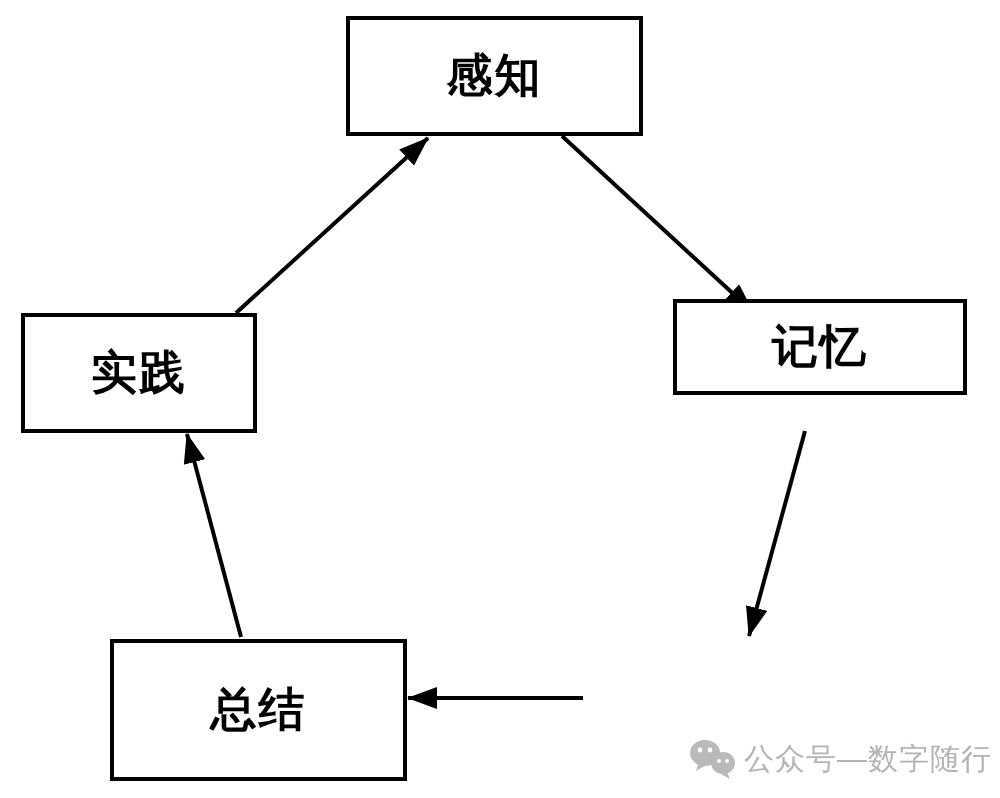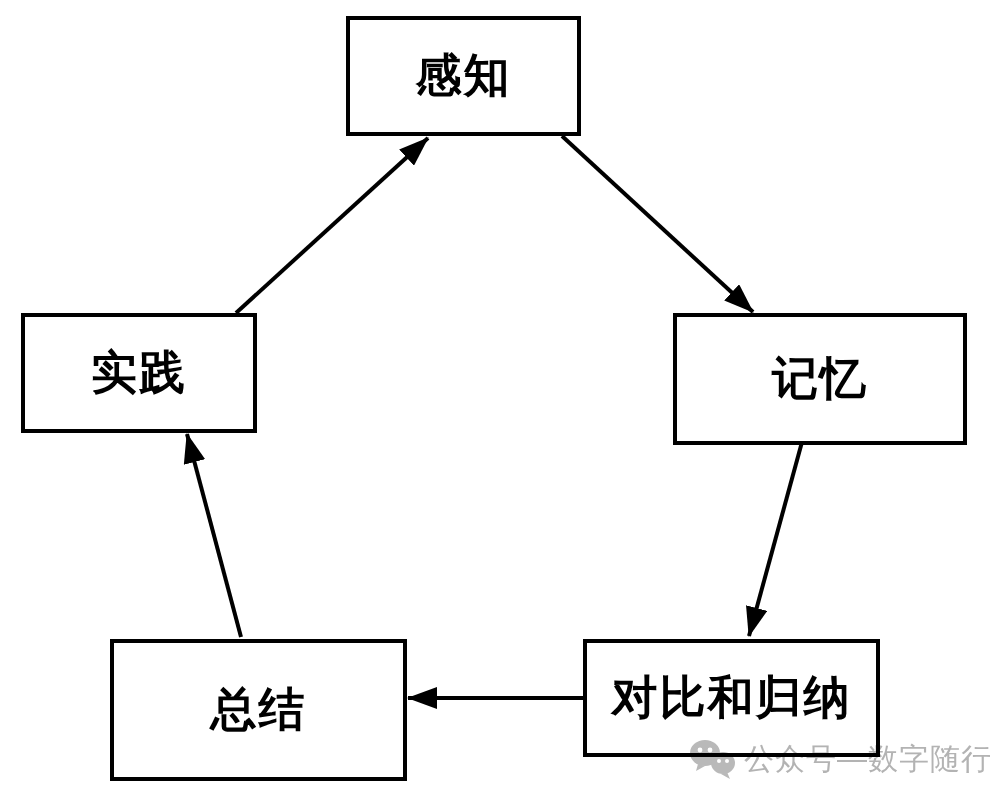--- a/index.html
+++ b/index.html
@@ -29,23 +29,23 @@
     border: 4px solid #000000;
     background: #ffffff;
     display: flex;
     align-items: center;
     justify-content: center;
     font-size: 46px;
     font-weight: 600;
     color: #000000;
     letter-spacing: 2px;
   }
-  .node-perception { left: 346px; top: 16px;  width: 235px; height: 120px; }
+  .node-perception { left: 346px; top: 16px;  width: 297px; height: 120px; }
   .node-practice   { left: 21px;  top: 313px; width: 236px; height: 120px; }
-  .node-memory     { left: 673px; top: 313px; width: 294px; height: 132px; font-family: Liberation Serif, serif; }
+  .node-memory     { left: 673px; top: 299px; width: 294px; height: 96px; font-family: Liberation Serif, serif; }
   .node-summary    { left: 110px; top: 639px; width: 297px; height: 142px; }
   .node-compare    { left: 583px; top: 639px; width: 297px; height: 118px; }
   .watermark {
     position: absolute;
     left: 688px;
     top: 736px;
     display: flex;
     align-items: flex-start;
     mix-blend-mode: multiply;
   }
@@ -80,23 +80,20 @@
     <line x1="583" y1="698" x2="408" y2="698" stroke="#000000" stroke-width="4" marker-end="url(#arrowhead)"></line>
     <line x1="241" y1="637" x2="187" y2="434" stroke="#000000" stroke-width="4" marker-end="url(#arrowhead)"></line>
   </svg>
 
   <div class="node node-perception">
     <span>感知</span>
   </div>
   <div class="node node-memory">
     <span>记忆</span>
   </div>
-  <div class="node node-compare">
-    <span>对比和归纳</span>
-  </div>
   <div class="node node-summary">
     <span>总结</span>
   </div>
   <div class="node node-practice">
     <span>实践</span>
   </div>
 
   <div class="watermark">
     <svg class="watermark-icon" viewBox="0 0 48 46" xmlns="http://www.w3.org/2000/svg">
 

